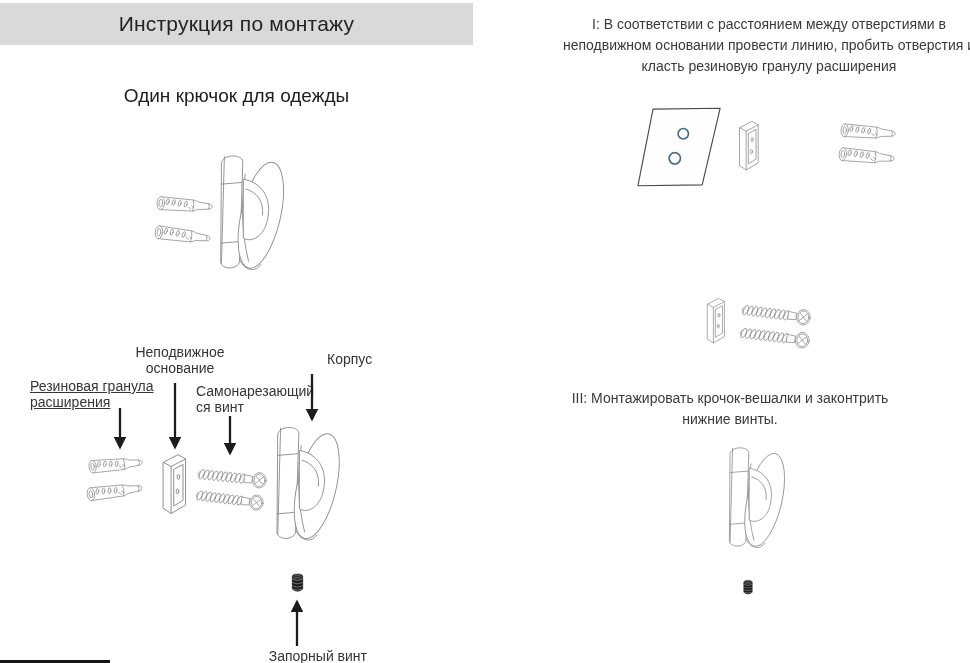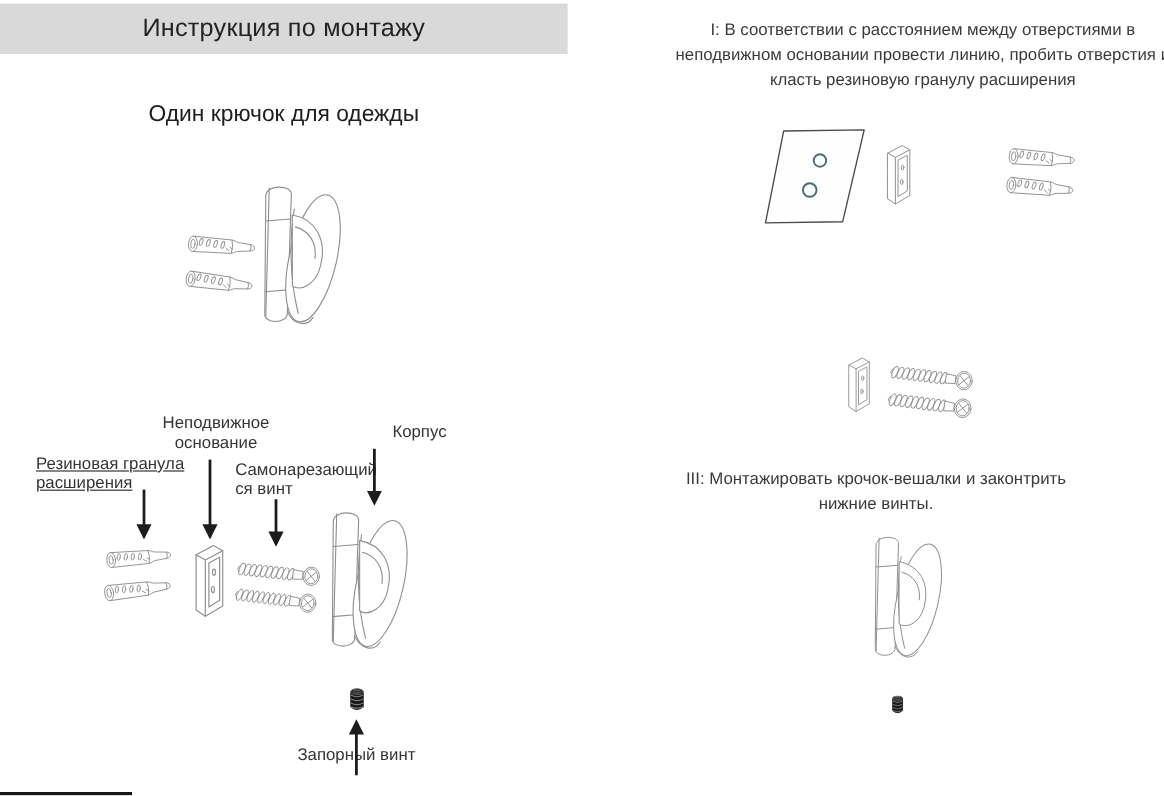--- a/index.html
+++ b/index.html
@@ -144,21 +144,21 @@
   </svg>
 
   <svg class="fig" style="left:290px; top:572px;" width="15" height="21" viewBox="0 0 16 22">
     <use href="#sym-grub" width="16" height="22"></use>
   </svg>
 
   <div class="lbl center" style="left:130px; top:344px; width:100px;">Неподвижное основание</div>
   <div class="lbl" style="left:30px; top:378px; width:125px;text-decoration:underline;">Резиновая гранула расширения</div>
   <div class="lbl" style="left:196px; top:383px; width:112px;">Самонарезающий ся винт</div>
   <div class="lbl" style="left:288px; top:351px;margin-left:39px;">Корпус</div>
-  <div class="lbl center" style="left:227px; top:620px; width:140px;">Запорный винт</div>
+  <div class="lbl center" style="left:227px; top:648px; width:140px;text-align:right;">Запорный винт</div>
 
   <svg class="overlay" width="970" height="663" viewBox="0 0 970 663">
     <defs>
       <marker id="ah" viewBox="0 0 10 10" refX="8" refY="5" markerWidth="5.5" markerHeight="5.5" orient="auto-start-reverse">
         <path d="M0,0 L10,5 L0,10 Z" fill="#1c1c1c"></path>
       </marker>
     </defs>
     <line class="arrow" x1="120" y1="408" x2="120" y2="447" marker-end="url(#ah)"></line>
     <line class="arrow" x1="175" y1="383" x2="175" y2="447" marker-end="url(#ah)"></line>
     <line class="arrow" x1="230" y1="416" x2="230" y2="453" marker-end="url(#ah)"></line>

